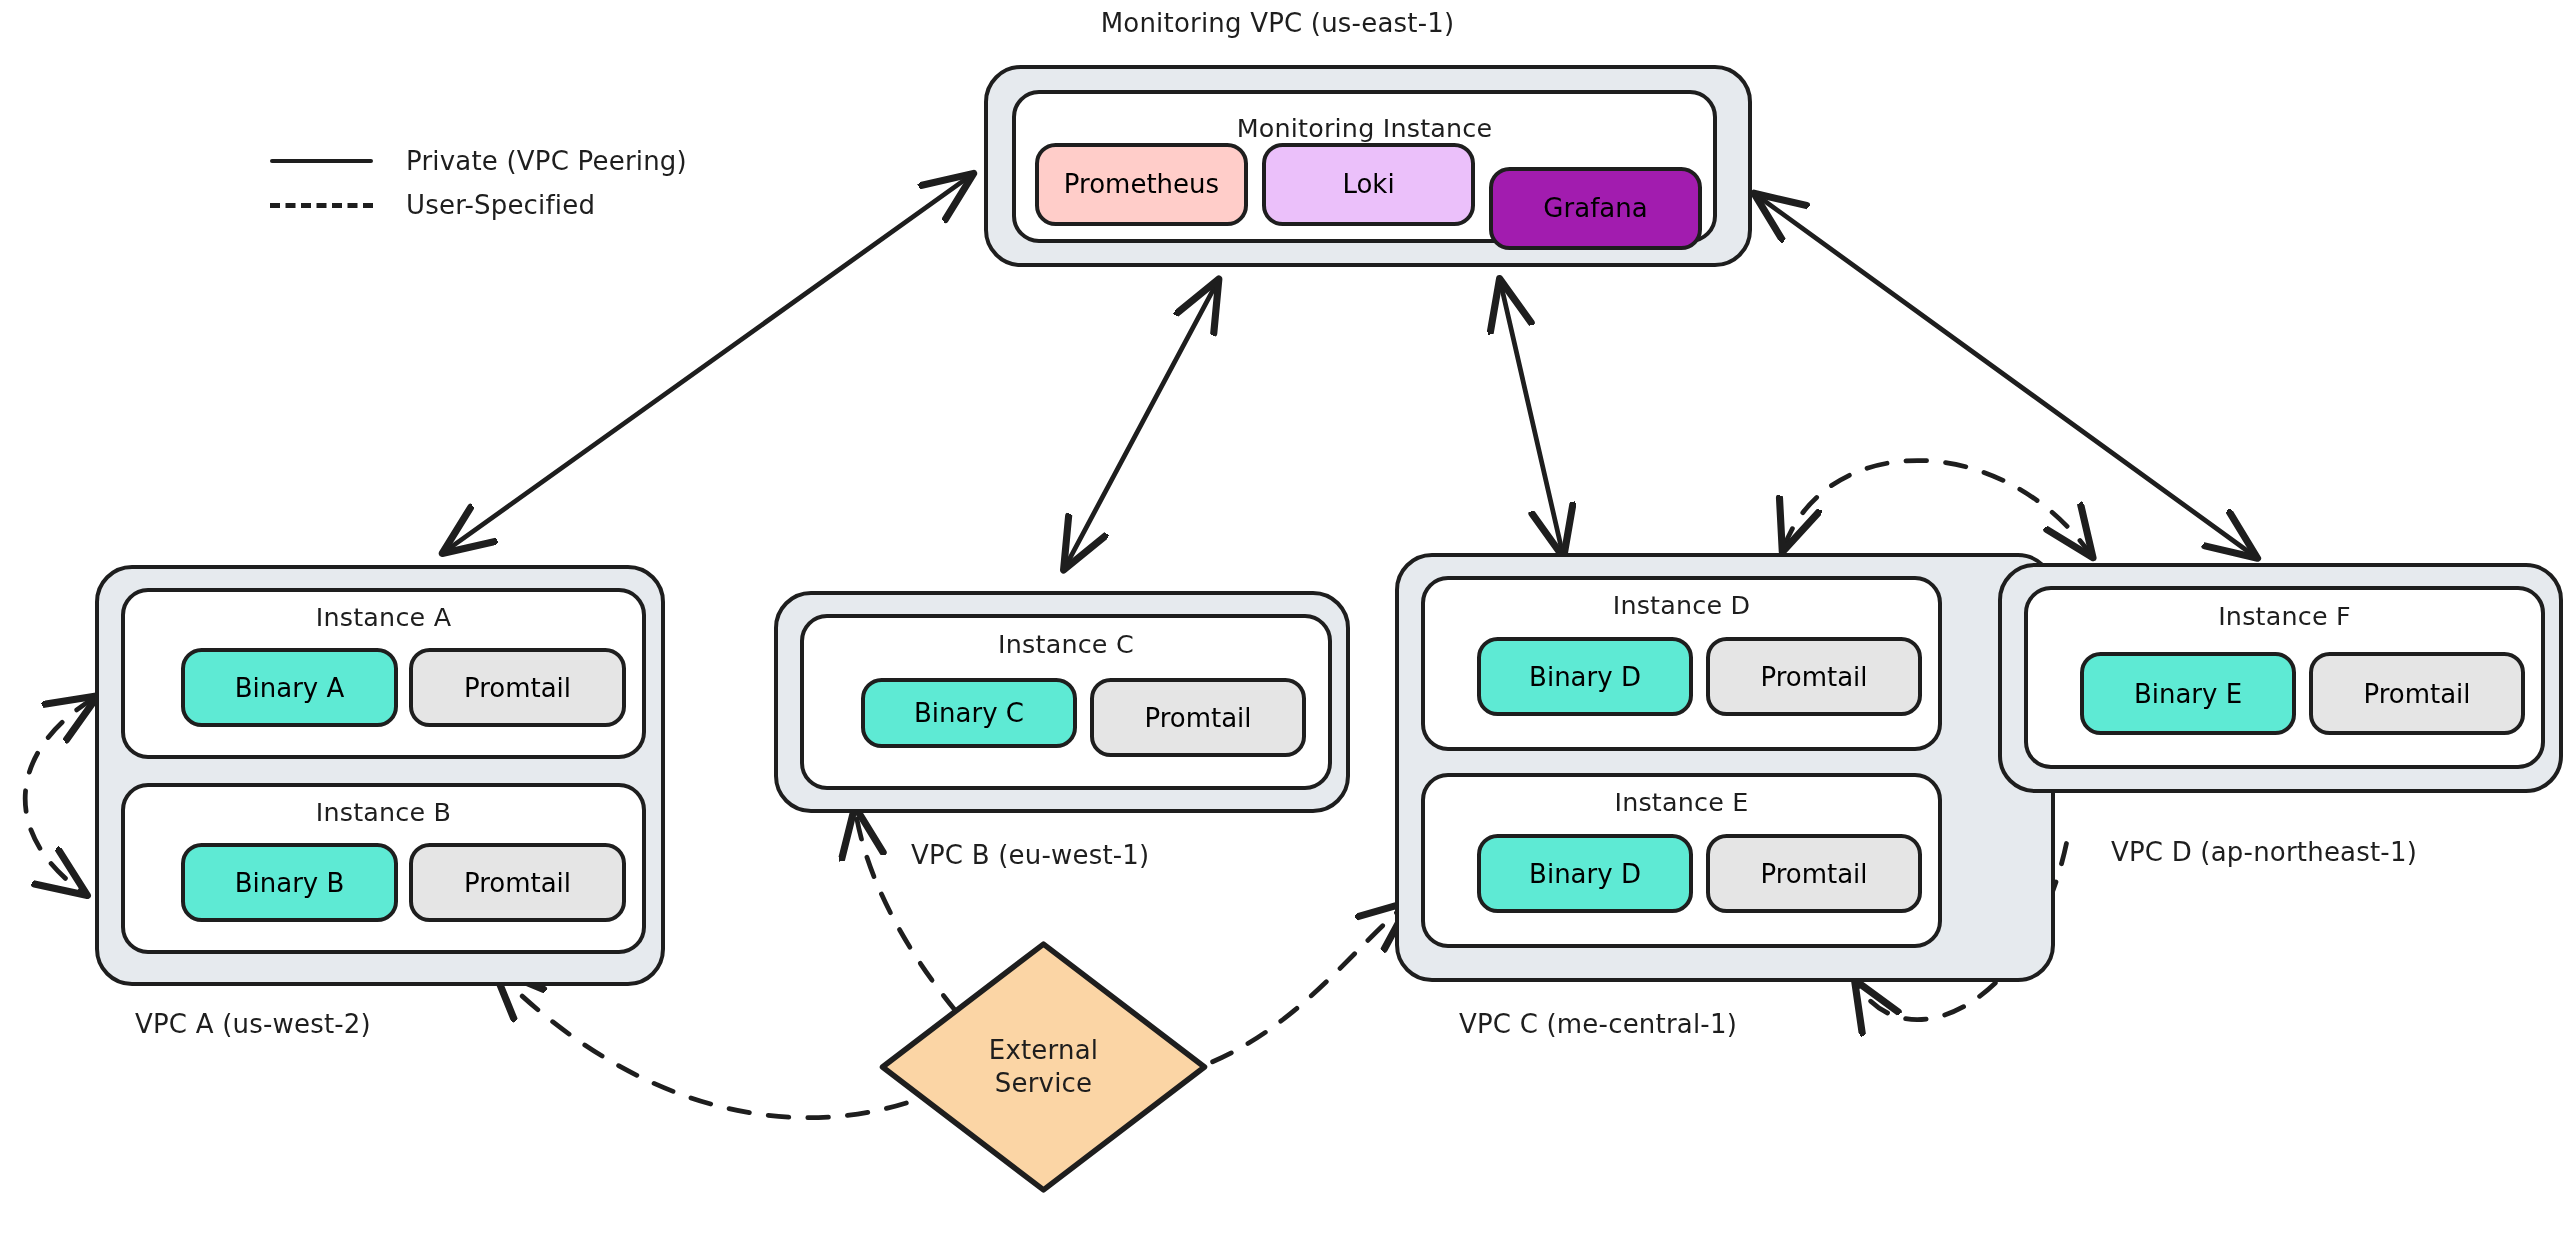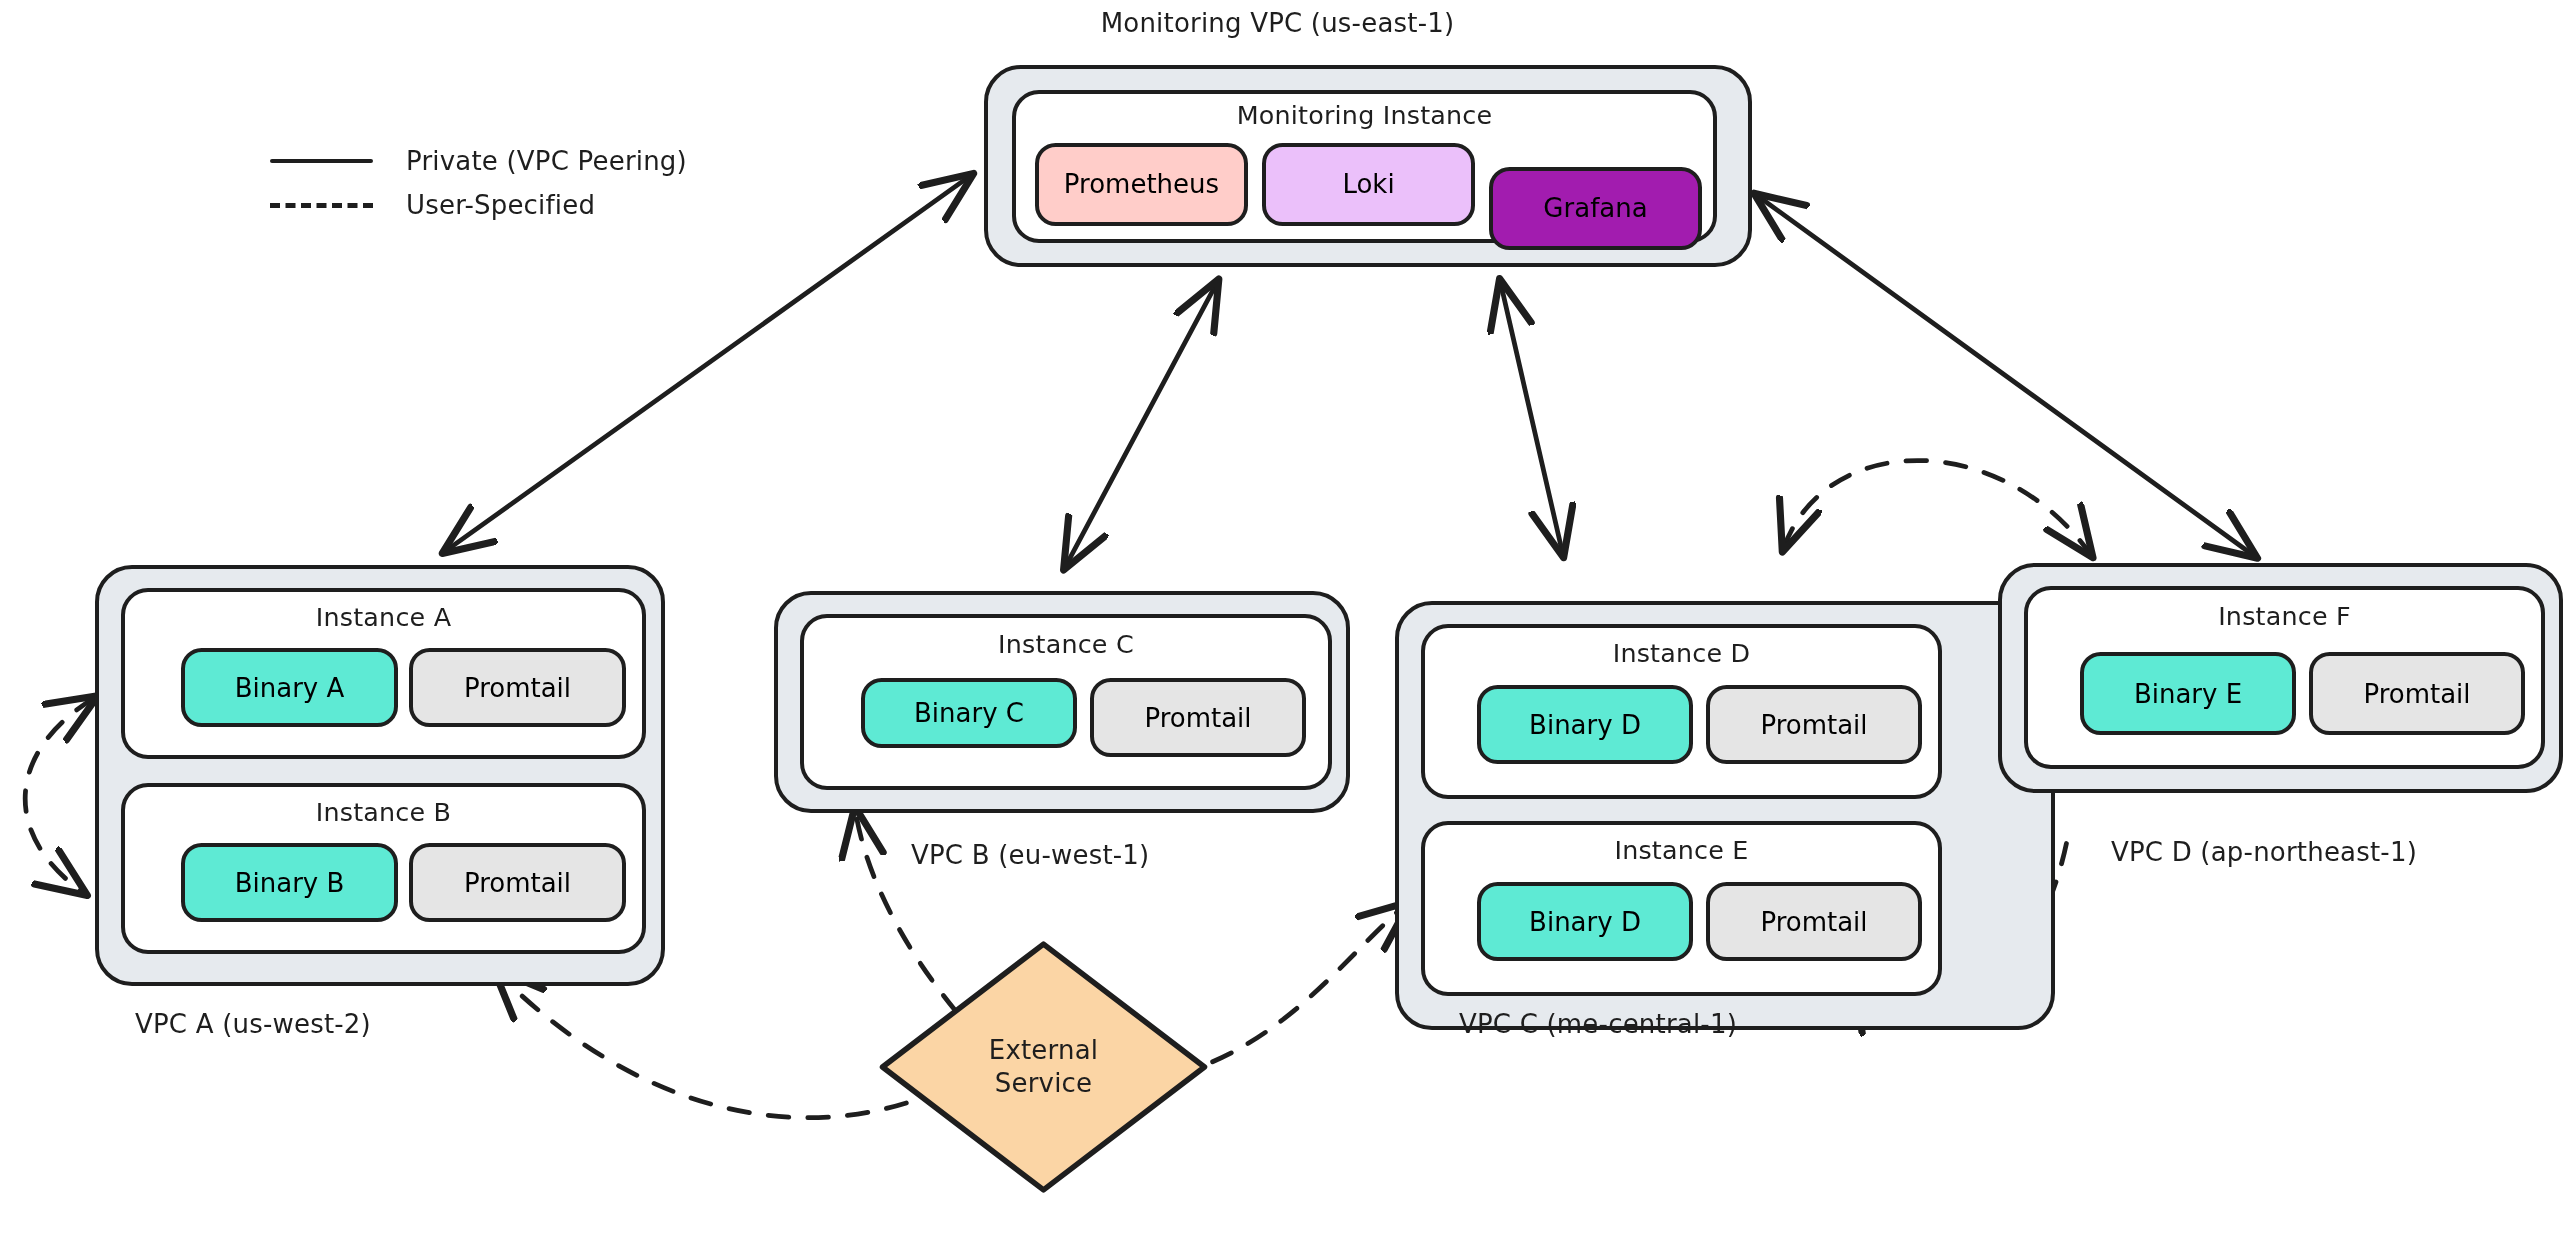--- a/index.html
+++ b/index.html
@@ -159,21 +159,21 @@
     <div class="legend-row">
       <span class="legend-swatch dashed"></span>
       <span class="legend-text html-lbl">User-Specified</span>
     </div>
   </div>
 
   <div class="group-title html-lbl" style="left:984px; top:8px; width:587px;">Monitoring VPC (us-east-1)</div>
 
   <div class="box vpc" id="monitoring-vpc" style="left:984px; top:65px; width:768px; height:202px;">
     <div class="box instance" style="left:24px; top:20.6px; width:705px; height:153px; position:absolute;">
-      <div class="instance-title html-lbl" style="top:6px;">Monitoring Instance</div>
+      <div class="instance-title html-lbl" style="top:19px;">Monitoring Instance</div>
       <div class="leaf pink" style="left:19px;  top:49px; width:213px; height:83px;">Prometheus</div>
       <div class="leaf purple" style="left:246px; top:49px; width:213px; height:83px;">Loki</div>
       <div class="leaf blue" style="left:473px; top:49px; width:213px; height:83px;">Grafana</div>
     </div>
   </div>
 
   <div class="box vpc" id="vpc-a" style="left:95px; top:565px; width:570px; height:421px;">
 
     <div class="box instance" style="left:22px; top:19px; width:525px; height:171px; position:absolute;">
       <div class="instance-title html-lbl" style="top:9.5px;">Instance A</div>
@@ -191,21 +191,21 @@
 
   <div class="box vpc" id="vpc-b" style="left:774px; top:591px; width:576px; height:222px;">
     <div class="box instance" style="left:22px; top:19px; width:532px; height:176px; position:absolute;">
       <div class="instance-title html-lbl" style="top:11px;">Instance C</div>
       <div class="leaf green" style="left:57px;  top:60px; width:216px; height:70px;">Binary C</div>
       <div class="leaf yellow" style="left:286px; top:60px; width:216px; height:79px;">Promtail</div>
     </div>
   </div>
   <div class="vpc-caption html-lbl" style="left:911px; top:840px;">VPC B (eu-west-1)</div>
 
-  <div class="box vpc" id="vpc-c" style="left:1395px; top:553px; width:660px; height:429px;margin-top:48px;">
+  <div class="box vpc" id="vpc-c" style="left:1395px; top:553px; width:660px; height:429px;">
 
     <div class="box instance" style="left:22px; top:19px; width:521px; height:175px; position:absolute;">
       <div class="instance-title html-lbl" style="top:9.5px;">Instance D</div>
       <div class="leaf green" style="left:52px;  top:57px; width:216px; height:79px;">Binary D</div>
       <div class="leaf yellow" style="left:281px; top:57px; width:216px; height:79px;">Promtail</div>
     </div>
 
     <div class="box instance" style="left:22px; top:216px; width:521px; height:175px; position:absolute;">
       <div class="instance-title html-lbl" style="top:9.5px;">Instance E</div>
       <div class="leaf green" style="left:52px;  top:57px; width:216px; height:79px;">Binary D</div>

